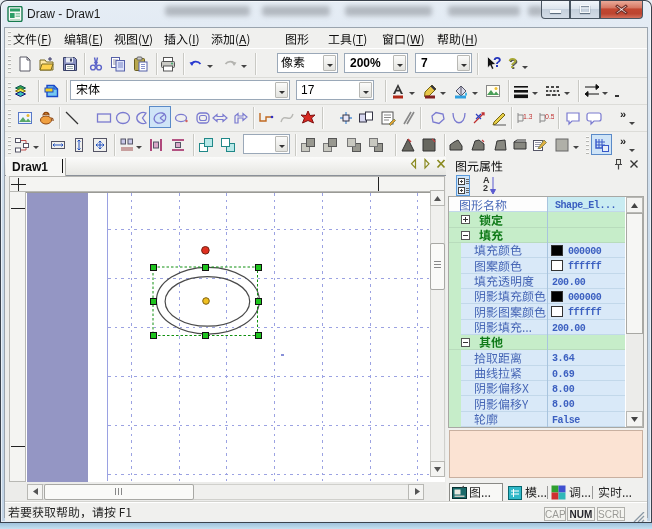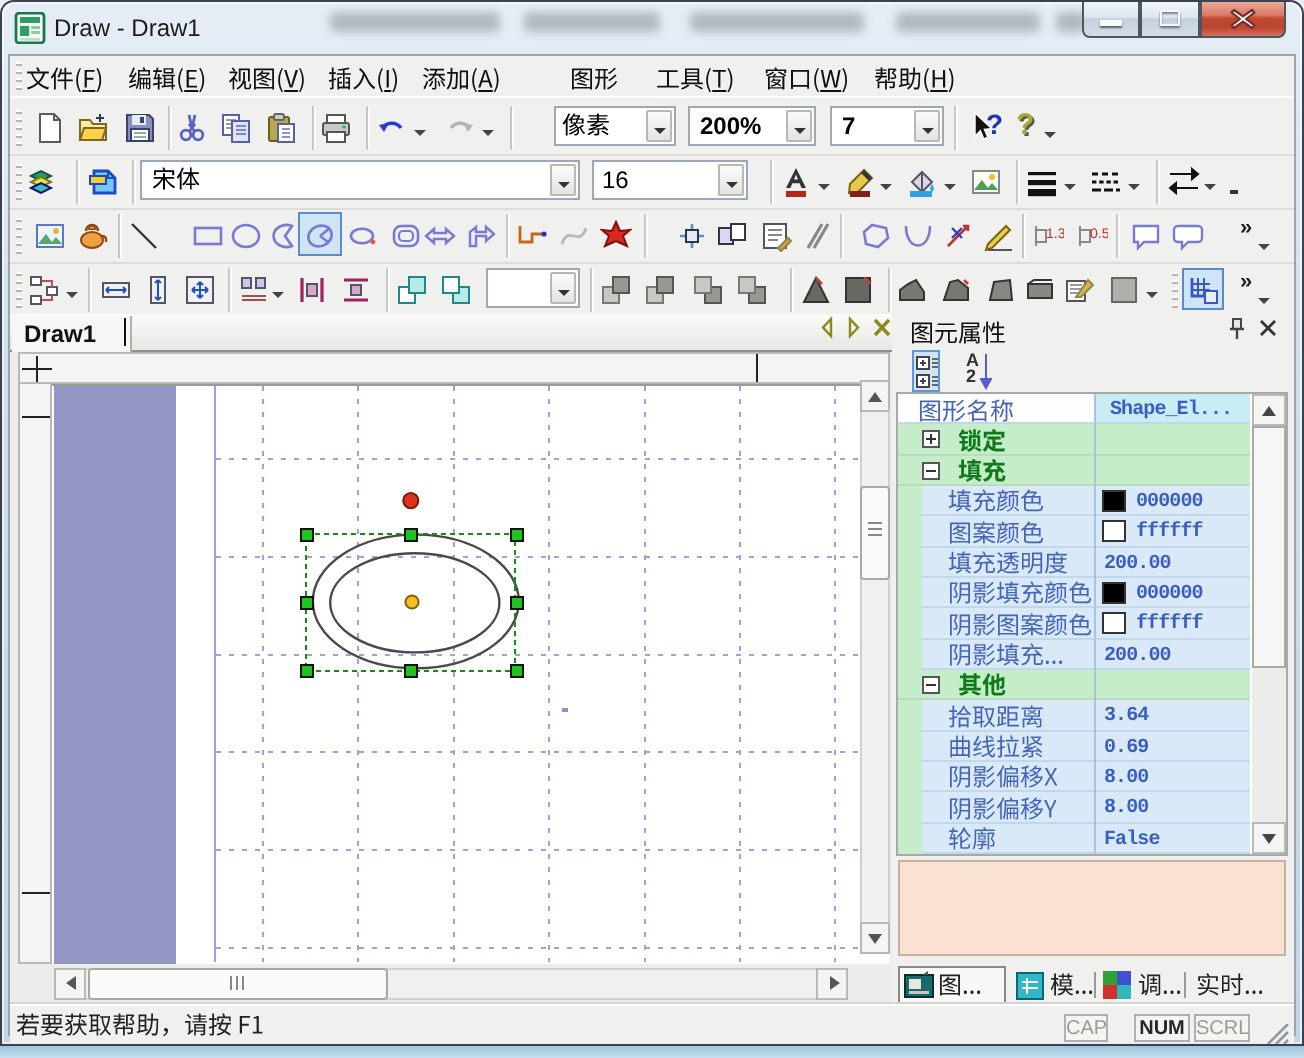--- a/index.html
+++ b/index.html
@@ -166,21 +166,21 @@
 <div class="tsep" style="left:66px;top:80px;height:22px"></div>
 <div class="combo" style="left:70px;top:80px;width:220px">
       <div class="cvr"></div>
     </div>
 <svg style="position:absolute;left:76px;top:83px;" width="24" height="13" viewBox="0 -10.6 24 12.6">
       <path d="M5.5 -7.2V-5.3H0.9V-4.4H4.8C3.7 -2.7 2 -1.1 0.4 -0.3C0.6 -0.1 0.9 0.2 1.1 0.4C2.7 -0.5 4.4 -2.2 5.5 -4.1V1H6.5V-4C7.6 -2.2 9.3 -0.6 10.9 0.3C11.1 0.1 11.4 -0.3 11.6 -0.4C10 -1.2 8.2 -2.8 7.1 -4.4H11.1V-5.3H6.5V-7.2ZM5.2 -9.9C5.4 -9.5 5.6 -9.1 5.7 -8.7H1V-6.2H1.9V-7.8H10.1V-6.2H11.1V-8.7H6.8C6.6 -9.1 6.3 -9.7 6.1 -10.1Z M15 -10C14.4 -8.2 13.4 -6.4 12.4 -5.2C12.5 -5 12.8 -4.6 12.9 -4.4C13.2 -4.8 13.6 -5.2 13.9 -5.7V0.9H14.8V-7.3C15.2 -8.1 15.6 -8.9 15.9 -9.8ZM17 -2.1V-1.3H19V0.9H19.8V-1.3H21.8V-2.1H19.8V-6.3C20.6 -4.2 21.7 -2.1 23 -1C23.2 -1.2 23.5 -1.6 23.7 -1.7C22.4 -2.8 21.1 -4.8 20.4 -6.8H23.4V-7.7H19.8V-10H19V-7.7H15.6V-6.8H18.4C17.7 -4.8 16.4 -2.7 15.1 -1.7C15.3 -1.5 15.6 -1.2 15.8 -1C17 -2.1 18.2 -4.1 19 -6.2V-2.1Z" fill="#000"></path>
     </svg>
 <div class="combo" style="left:296px;top:80px;width:78px">
       <div class="cvr"></div>
     </div>
-<div class="abs" style="left:301px;top:83px;font-size:12px">16</div>
+<div class="abs" style="left:301px;top:83px;font-size:12px">17</div>
 <div class="tsep" style="left:385px;top:80px;height:22px"></div>
 <svg class="ico" style="left:390px;top:83px" width="16" height="16" viewBox="0 0 16 16">
       <path d="M8 1 L13 11 H10.8 L9.8 8.6 H6.2 L5.2 11 H3 Z M7 6.8h2L8 4.2Z" fill="#333"></path>
       <rect x="3" y="12.5" width="10" height="3" fill="#b02818"></rect>
     </svg>
 <div class="ddv" style="left:409px;top:92px"></div>
 <svg class="ico" style="left:422px;top:83px" width="16" height="16" viewBox="0 0 16 16">
       <path d="M10 2 l4 4 -7 7 -4.5 0.5 0.5 -4.5Z" fill="#e8c84a" stroke="#776611"></path>
       <path d="M10 2 l4 4 -1.5 1.5 -4-4Z" fill="#334"></path>
       <rect x="3" y="12.5" width="10" height="3" fill="#802020"></rect>
@@ -678,19 +678,19 @@
     </svg>
 <div class="abs" style="left:592px;top:486px;width:1px;height:13px;background:#999"></div>
 <svg style="position:absolute;left:598px;top:486px;" width="34" height="13" viewBox="0 -10.6 34 12.6">
       <path d="M6.5 -1.3C8.1 -0.7 9.6 0.1 10.6 0.9L11.2 0.2C10.2 -0.5 8.5 -1.4 6.9 -1.9ZM2.9 -6.7C3.5 -6.3 4.3 -5.7 4.6 -5.3L5.2 -5.9C4.8 -6.4 4.1 -6.9 3.4 -7.3ZM1.7 -4.8C2.4 -4.4 3.2 -3.8 3.6 -3.4L4.1 -4.1C3.7 -4.5 2.9 -5.1 2.2 -5.4ZM1.1 -8.7V-6.3H2V-7.9H10V-6.3H10.9V-8.7H6.8C6.6 -9.1 6.3 -9.7 6 -10.2L5.1 -9.9C5.4 -9.5 5.6 -9.1 5.8 -8.7ZM0.9 -3.1V-2.3H5.2C4.5 -1.1 3.3 -0.3 1 0.1C1.2 0.3 1.4 0.7 1.5 0.9C4.2 0.3 5.5 -0.7 6.2 -2.3H11.2V-3.1H6.5C6.8 -4.2 6.9 -5.6 7 -7.3H6C6 -5.6 5.9 -4.2 5.5 -3.1Z M17.7 -5.4C18.3 -4.5 19.1 -3.2 19.5 -2.5L20.3 -3C19.9 -3.7 19.1 -4.9 18.4 -5.8ZM15.9 -4.8V-2.1H13.8V-4.8ZM15.9 -5.6H13.8V-8.3H15.9ZM13 -9.1V-0.3H13.8V-1.3H16.7V-9.1ZM21.2 -10V-7.7H17.3V-6.8H21.2V-0.4C21.2 -0.2 21.1 -0.1 20.8 -0.1C20.6 -0 19.7 -0 18.7 -0.1C18.9 0.2 19 0.6 19.1 0.8C20.3 0.8 21 0.8 21.5 0.7C21.9 0.5 22.1 0.3 22.1 -0.4V-6.8H23.5V-7.7H22.1V-10Z M25.7 0.2C26.1 0.2 26.5 -0.2 26.5 -0.7C26.5 -1.2 26.1 -1.5 25.7 -1.5C25.2 -1.5 24.9 -1.2 24.9 -0.7C24.9 -0.2 25.2 0.2 25.7 0.2Z M29 0.2C29.4 0.2 29.8 -0.2 29.8 -0.7C29.8 -1.2 29.4 -1.5 29 -1.5C28.6 -1.5 28.2 -1.2 28.2 -0.7C28.2 -0.2 28.6 0.2 29 0.2Z M32.3 0.2C32.8 0.2 33.1 -0.2 33.1 -0.7C33.1 -1.2 32.8 -1.5 32.3 -1.5C31.9 -1.5 31.5 -1.2 31.5 -0.7C31.5 -0.2 31.9 0.2 32.3 0.2Z" fill="#222"></path>
     </svg>
 <div class="abs" style="left:5px;top:501px;width:642px;height:1px;background:#d4d4d0"></div>
 <div class="abs" style="left:5px;top:502px;width:642px;height:19px;background:#f0f0ee;border-top:1px solid #fff"></div>
 <svg style="position:absolute;left:8px;top:506px;" width="124" height="13" viewBox="0 -10.6 124 12.6">
       <path d="M0.6 -6V-5.1H4.1C3.3 -3.6 2 -2.3 0.4 -1.5C0.6 -1.3 0.9 -1 1.1 -0.8C1.8 -1.2 2.5 -1.7 3.1 -2.3V0.9H4V0.4H9.4V0.9H10.3V-3.5H4.1C4.5 -4 4.9 -4.6 5.2 -5.1H11.4V-6H5.6C5.7 -6.4 5.9 -6.8 6 -7.2L5.1 -7.4C4.9 -6.9 4.8 -6.4 4.6 -6ZM4 -0.4V-2.7H9.4V-0.4ZM7.7 -10.1V-8.9H4.3V-10.1H3.4V-8.9H0.7V-8.1H3.4V-6.9H4.3V-8.1H7.7V-6.9H8.6V-8.1H11.3V-8.9H8.6V-10.1Z M20.1 -2.8C19.7 -2.1 19.1 -1.5 18.4 -1.1C17.5 -1.3 16.6 -1.5 15.7 -1.7C16 -2 16.3 -2.4 16.5 -2.8ZM13.4 -7.7V-4.6H16.6C16.5 -4.3 16.3 -3.9 16 -3.6H12.6V-2.8H15.5C15.1 -2.2 14.6 -1.6 14.2 -1.2C15.3 -1 16.2 -0.8 17.2 -0.6C16 -0.2 14.5 0 12.7 0.2C12.9 0.4 13 0.7 13.1 0.9C15.3 0.7 17.1 0.4 18.5 -0.3C20 0.1 21.3 0.6 22.3 1L23.1 0.3C22.1 -0.1 20.9 -0.5 19.5 -0.9C20.2 -1.4 20.7 -2 21.1 -2.8H23.4V-3.6H17.1C17.3 -3.9 17.4 -4.2 17.6 -4.5L17 -4.6H22.7V-7.7H19.8V-8.8H23.2V-9.6H12.8V-8.8H16.1V-7.7ZM17 -8.8H18.9V-7.7H17ZM14.3 -7H16.1V-5.4H14.3ZM17 -7H18.9V-5.4H17ZM19.8 -7H21.8V-5.4H19.8Z M32.5 -6.6C33.1 -6.2 33.8 -5.6 34.2 -5.1L34.8 -5.6C34.5 -6.1 33.7 -6.7 33.1 -7.1ZM31.3 -7.2V-5.4L31.3 -5H28.5V-4.1H31.2C31 -2.6 30.3 -0.9 28.1 0.4C28.4 0.6 28.7 0.8 28.8 1C30.6 -0.1 31.5 -1.5 31.8 -2.9C32.4 -1.1 33.4 0.2 34.8 0.9C35 0.7 35.2 0.4 35.4 0.2C33.8 -0.5 32.7 -2.1 32.2 -4.1H35.3V-5H32.1V-5.4V-7.2ZM31.6 -10.1V-9.1H28.5V-10.1H27.6V-9.1H24.7V-8.3H27.6V-7.3H28.5V-8.3H31.6V-7.4H32.5V-8.3H35.3V-9.1H32.5V-10.1ZM27.9 -7.1C27.6 -6.8 27.3 -6.5 27 -6.2C26.7 -6.6 26.2 -6.9 25.7 -7.3L25.1 -6.8C25.6 -6.5 26 -6.1 26.3 -5.7C25.8 -5.4 25.1 -5 24.5 -4.8C24.7 -4.6 24.9 -4.3 25 -4.2C25.6 -4.4 26.2 -4.7 26.8 -5.1C27 -4.8 27.1 -4.4 27.2 -4C26.6 -3.2 25.4 -2.3 24.5 -1.9C24.7 -1.7 24.9 -1.4 25 -1.2C25.8 -1.6 26.7 -2.3 27.3 -3L27.3 -2.5C27.3 -1.3 27.2 -0.5 26.9 -0.1C26.8 0 26.7 0.1 26.6 0.1C26.3 0.1 25.8 0.1 25.3 0.1C25.5 0.3 25.6 0.6 25.6 0.9C26.1 0.9 26.5 0.9 26.9 0.8C27.2 0.8 27.4 0.7 27.5 0.5C28 -0.1 28.2 -1.1 28.2 -2.5C28.2 -3.6 28 -4.6 27.4 -5.6C27.9 -5.9 28.3 -6.3 28.6 -6.7Z M46.2 -7.9C45.9 -6.1 45.4 -4.5 44.8 -3.3C44.1 -4.6 43.7 -6.2 43.5 -7.9ZM42.1 -8.7V-7.9H42.7C43 -5.8 43.5 -3.9 44.3 -2.4C43.5 -1.2 42.7 -0.3 41.7 0.3C42 0.4 42.2 0.7 42.3 1C43.2 0.3 44 -0.5 44.7 -1.5C45.3 -0.5 46.1 0.3 47 0.9C47.1 0.6 47.4 0.3 47.6 0.2C46.6 -0.4 45.9 -1.2 45.2 -2.3C46.2 -3.9 46.8 -6 47.1 -8.6L46.6 -8.8L46.4 -8.7ZM36.5 -1.6 36.7 -0.7 40.3 -1.3V0.9H41.1V-1.5L42.2 -1.7L42.2 -2.4L41.1 -2.3V-8.7H42V-9.5H36.6V-8.7H37.4V-1.7ZM38.2 -8.7H40.3V-7H38.2ZM38.2 -6.2H40.3V-4.5H38.2ZM38.2 -3.7H40.3V-2.1L38.2 -1.8Z M51.3 -10.1V-9.1H48.8V-8.4H51.3V-7.5H49V-6.8H51.3V-6.5C51.3 -6.3 51.3 -6.1 51.2 -5.9H48.6V-5.1H50.8C50.5 -4.6 49.8 -4.1 48.8 -3.7C49 -3.6 49.3 -3.3 49.5 -3.1C50.8 -3.6 51.5 -4.4 51.9 -5.1H54.5V-5.9H52.1C52.2 -6.1 52.2 -6.3 52.2 -6.5V-6.8H54.2V-7.5H52.2V-8.4H54.4V-9.1H52.2V-10.1ZM55 -9.6V-3.6H55.9V-8.8H57.9C57.6 -8.3 57.2 -7.7 56.8 -7.2C57.9 -6.6 58.3 -6 58.3 -5.6C58.3 -5.3 58.2 -5.2 58 -5.1C57.8 -5 57.6 -5 57.5 -5C57.1 -5 56.7 -5 56.2 -5C56.3 -4.8 56.4 -4.5 56.4 -4.3C56.9 -4.2 57.4 -4.2 57.8 -4.3C58.1 -4.3 58.4 -4.4 58.6 -4.5C59 -4.7 59.2 -5 59.1 -5.5C59.1 -6.1 58.8 -6.6 57.8 -7.3C58.3 -7.9 58.8 -8.6 59.3 -9.2L58.6 -9.6L58.5 -9.6ZM49.8 -3.1V0.3H50.7V-2.3H53.5V0.9H54.4V-2.3H57.5V-0.7C57.5 -0.5 57.4 -0.5 57.2 -0.5C57 -0.5 56.3 -0.5 55.5 -0.5C55.7 -0.3 55.8 0 55.9 0.3C56.9 0.3 57.5 0.3 57.9 0.2C58.3 0 58.4 -0.2 58.4 -0.7V-3.1H54.4V-4.1H53.5V-3.1Z M67.6 -10.1C67.6 -9.2 67.6 -8.2 67.6 -7.4H65.6V-6.5H67.5C67.4 -3.6 66.8 -1.1 64.5 0.3C64.7 0.5 65 0.8 65.1 1C67.6 -0.6 68.2 -3.3 68.4 -6.5H70.3C70.2 -2.1 70 -0.5 69.7 -0.1C69.6 0 69.5 0 69.3 0C69 0 68.4 0 67.7 -0C67.9 0.2 68 0.6 68 0.9C68.6 0.9 69.3 0.9 69.6 0.9C70 0.8 70.3 0.7 70.5 0.4C70.9 -0.1 71 -1.8 71.1 -6.9C71.1 -7 71.1 -7.4 71.1 -7.4H68.4C68.5 -8.2 68.5 -9.2 68.5 -10.1ZM60.4 -1.1 60.6 -0.2C62 -0.6 64 -1 65.9 -1.5L65.9 -2.3L65.2 -2.1V-9.5H61.3V-1.3ZM62.1 -1.5V-3.5H64.3V-1.9ZM62.1 -6.1H64.3V-4.3H62.1ZM62.1 -6.9V-8.7H64.3V-6.9Z M73.9 1.3C75.1 0.8 76 -0.1 76 -1.4C76 -2.3 75.6 -2.8 74.9 -2.8C74.4 -2.8 74 -2.5 74 -2C74 -1.4 74.4 -1.1 74.9 -1.1L75.1 -1.1C75.1 -0.3 74.5 0.3 73.6 0.6Z M85.3 -9.3C85.9 -8.7 86.7 -7.9 87.1 -7.4L87.7 -8C87.3 -8.5 86.5 -9.3 85.9 -9.8ZM84.5 -6.3V-5.4H86.3V-1.1C86.3 -0.5 85.9 -0.2 85.7 -0C85.9 0.2 86.1 0.5 86.2 0.7C86.4 0.5 86.7 0.2 88.7 -1.3C88.6 -1.5 88.5 -1.8 88.4 -2.1L87.2 -1.2V-6.3ZM89.9 -2.5H93.7V-1.6H89.9ZM89.9 -3.2V-4.1H93.7V-3.2ZM91.4 -10.1V-9.1H88.6V-8.4H91.4V-7.7H88.9V-7H91.4V-6.2H88.2V-5.5H95.5V-6.2H92.3V-7H94.8V-7.7H92.3V-8.4H95.1V-9.1H92.3V-10.1ZM89.1 -4.8V0.9H89.9V-0.9H93.7V-0.1C93.7 0.1 93.6 0.1 93.5 0.1C93.3 0.2 92.7 0.2 92.1 0.1C92.2 0.3 92.4 0.7 92.4 0.9C93.2 0.9 93.8 0.9 94.1 0.8C94.5 0.6 94.6 0.4 94.6 -0V-4.8Z M105.3 -4.5C105.1 -3.4 104.7 -2.5 104.1 -1.8C103.5 -2.2 102.8 -2.5 102.2 -2.8C102.5 -3.3 102.7 -3.9 103 -4.5ZM101 -2.5C101.8 -2.1 102.6 -1.7 103.5 -1.2C102.7 -0.5 101.6 -0.1 100.3 0.2C100.5 0.4 100.7 0.8 100.7 1C102.2 0.6 103.4 0 104.3 -0.7C105.3 -0.1 106.2 0.5 106.8 1L107.4 0.3C106.8 -0.2 105.9 -0.8 104.9 -1.4C105.5 -2.2 106 -3.2 106.2 -4.5H107.5V-5.4H103.3C103.6 -6 103.8 -6.6 104 -7.1L103 -7.3C102.9 -6.7 102.6 -6 102.4 -5.4H100.3V-4.5H102C101.7 -3.8 101.3 -3.1 101 -2.5ZM100.6 -8.5V-6.2H101.4V-7.7H106.5V-6.2H107.3V-8.5H104.5C104.4 -9 104.2 -9.6 104 -10.1L103.1 -10C103.3 -9.5 103.4 -9 103.6 -8.5ZM98.1 -10.1V-7.7H96.5V-6.8H98.1V-3.8L96.4 -3.3L96.6 -2.4L98.1 -2.9V-0.1C98.1 0.1 98.1 0.1 97.9 0.1C97.7 0.2 97.2 0.2 96.7 0.1C96.8 0.4 96.9 0.7 97 1C97.8 1 98.3 0.9 98.6 0.8C98.9 0.7 99 0.4 99 -0.1V-3.2L100.5 -3.7L100.4 -4.5L99 -4.1V-6.8H100.3V-7.7H99V-10.1Z M111.9 0H113V-3.9H116.4V-4.9H113V-7.9H117V-8.8H111.9Z M118.4 0H123.2V-0.9H121.4V-8.8H120.6C120.1 -8.5 119.5 -8.3 118.8 -8.2V-7.5H120.3V-0.9H118.4Z" fill="#222"></path>
     </svg>
-<div class="abs" style="left:532px;top:507px;width:22px;height:14px;background:#f4f4f0;border:1px solid #b0b0ac;font-size:10px;color:#9a9a96;font-weight:normal;text-align:right;line-height:13px">CAP</div>
+<div class="abs" style="left:544px;top:507px;width:22px;height:14px;background:#f4f4f0;border:1px solid #b0b0ac;font-size:10px;color:#9a9a96;font-weight:normal;text-align:right;line-height:13px">CAP</div>
 <div class="abs" style="left:567px;top:507px;width:28px;height:14px;background:#f4f4f0;border:1px solid #b0b0ac;font-size:10px;color:#26262c;font-weight:bold;text-align:center;line-height:13px">NUM</div>
 <div class="abs" style="left:597px;top:507px;width:28px;height:14px;background:#f4f4f0;border:1px solid #b0b0ac;font-size:10px;color:#9a9a96;font-weight:normal;text-align:center;line-height:13px">SCRL</div>
 <svg class="abs" style="left:632px;top:512px" width="13" height="10" viewBox="0 0 13 10">
       <path d="M12 0 L2 10 M12 4 L6 10 M12 8 L10 10" stroke="#8a98a4" stroke-width="1.3"></path>
     </svg>
 <div class="abs" style="left:0px;top:523px;width:652px;height:6px;background:linear-gradient(#9fc2dc,#c6e0f0)"></div>
 </div>
 </body></html>

